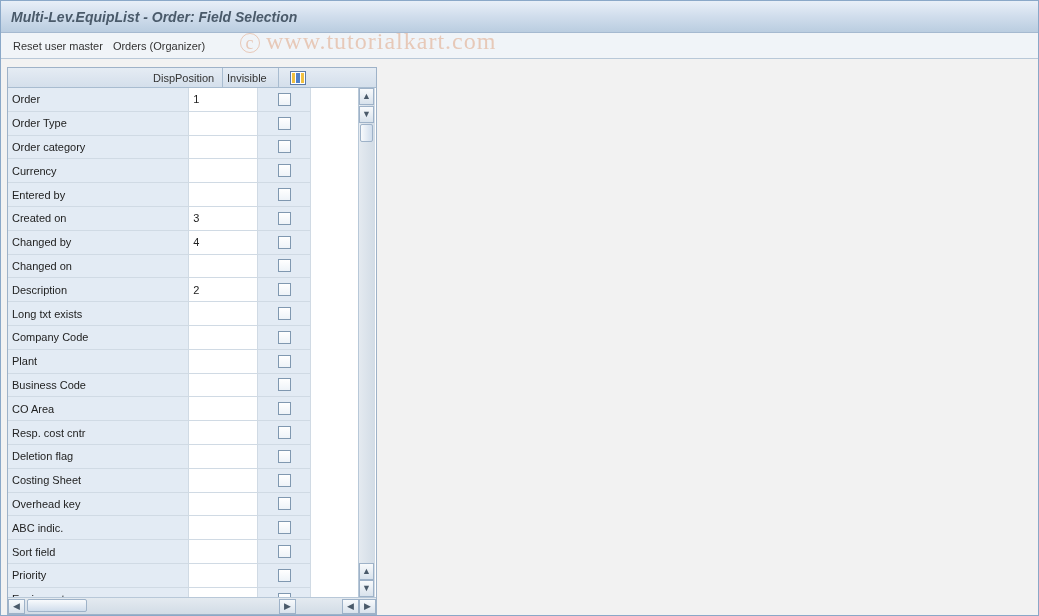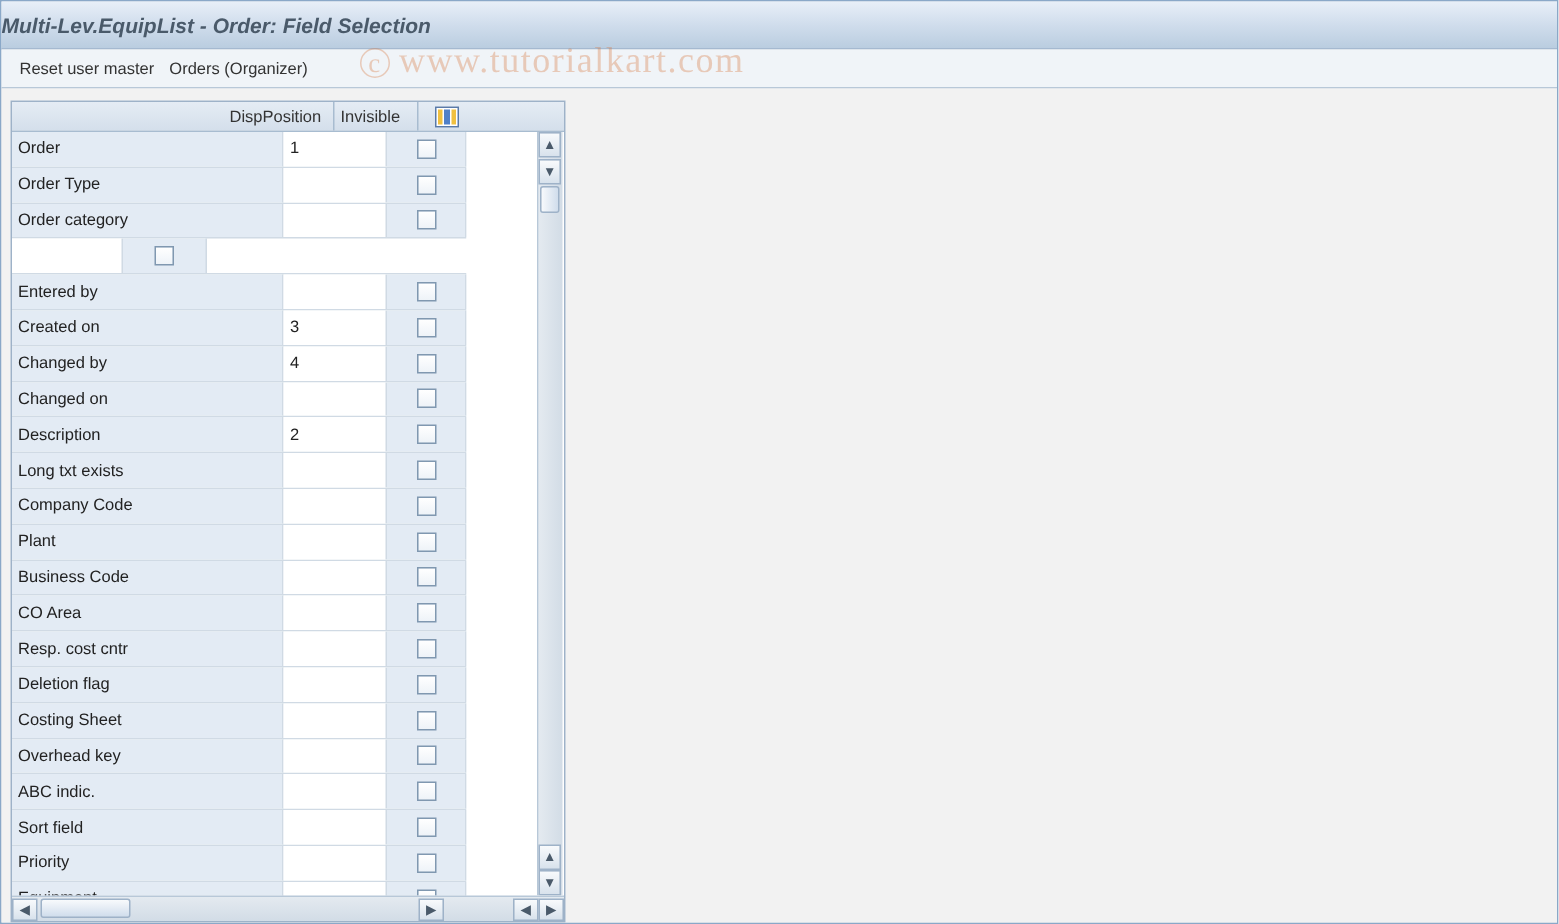--- a/index.html
+++ b/index.html
@@ -6,20 +6,21 @@
     html, body { width: 1039px; height: 616px; overflow: hidden; font-family: Arial, sans-serif; font-size: 11px; background: #f2f2f2; }
     
     .window { width: 100%; height: 100%; background: #f2f2f2; border: 1px solid #8aa8c8; display: flex; flex-direction: column; }
     
     .titlebar {
       height: 32px;
       background: linear-gradient(to bottom, #e8eff8 0%, #d0ddec 50%, #bacde0 100%);
       border-bottom: 1px solid #a5b9d0;
       display: flex;
       align-items: center;
+      padding-left: 10px;
       font-size: 14px;
       font-weight: bold;
       font-style: italic;
       color: #4a5a6a;
     }
     
     .appbar {
       height: 26px;
       background: #f0f4f8;
       border-bottom: 1px solid #b8c8d8;
@@ -122,20 +123,21 @@
               </div>
             </div>
             <div class="row">
               <div class="cell fd">Order category</div>
               <div class="cell dp"></div>
               <div class="cell inv">
                 <div class="cb"></div>
               </div>
             </div>
             <div class="row">
+              <div class="cell fd">Currency</div>
               <div class="cell dp"></div>
               <div class="cell inv">
                 <div class="cb"></div>
               </div>
             </div>
             <div class="row">
               <div class="cell fd">Entered by</div>
               <div class="cell dp"></div>
               <div class="cell inv">
                 <div class="cb"></div>

